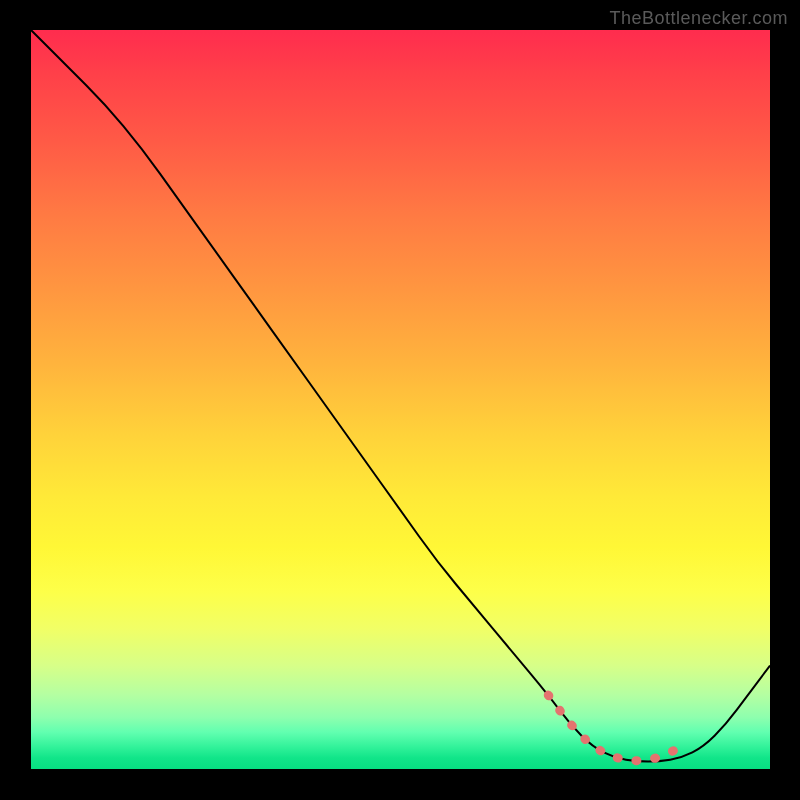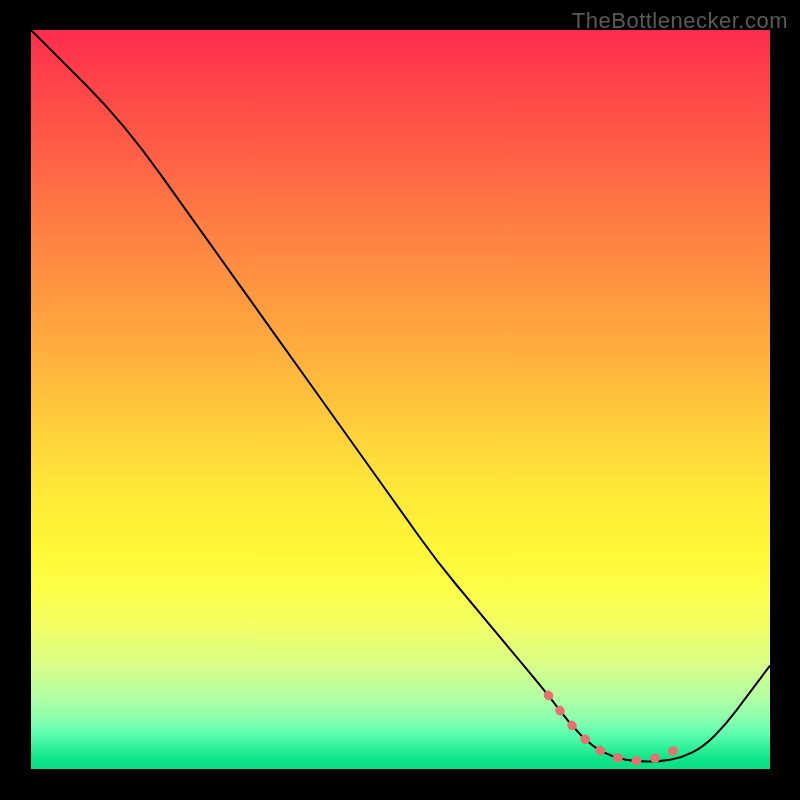--- a/index.html
+++ b/index.html
@@ -2,21 +2,21 @@
 <html><head>
 <meta charset="utf-8">
 <style>
   * { margin: 0; padding: 0; box-sizing: border-box; }
   body { width: 800px; height: 800px; background: #000; position: relative; font-family: Arial, sans-serif; }
   .attribution {
     position: absolute;
     top: 8px;
     right: 12px;
     color: #5a5a5a;
-    font-size: 22px;
+    font-size: 18px;
     font-weight: normal;
     letter-spacing: 0.5px;
   }
   .plot-frame {
     position: absolute;
     left: 30px;
     top: 30px;
     width: 740px;
     height: 740px;
     border-left: 1.5px solid #000;

